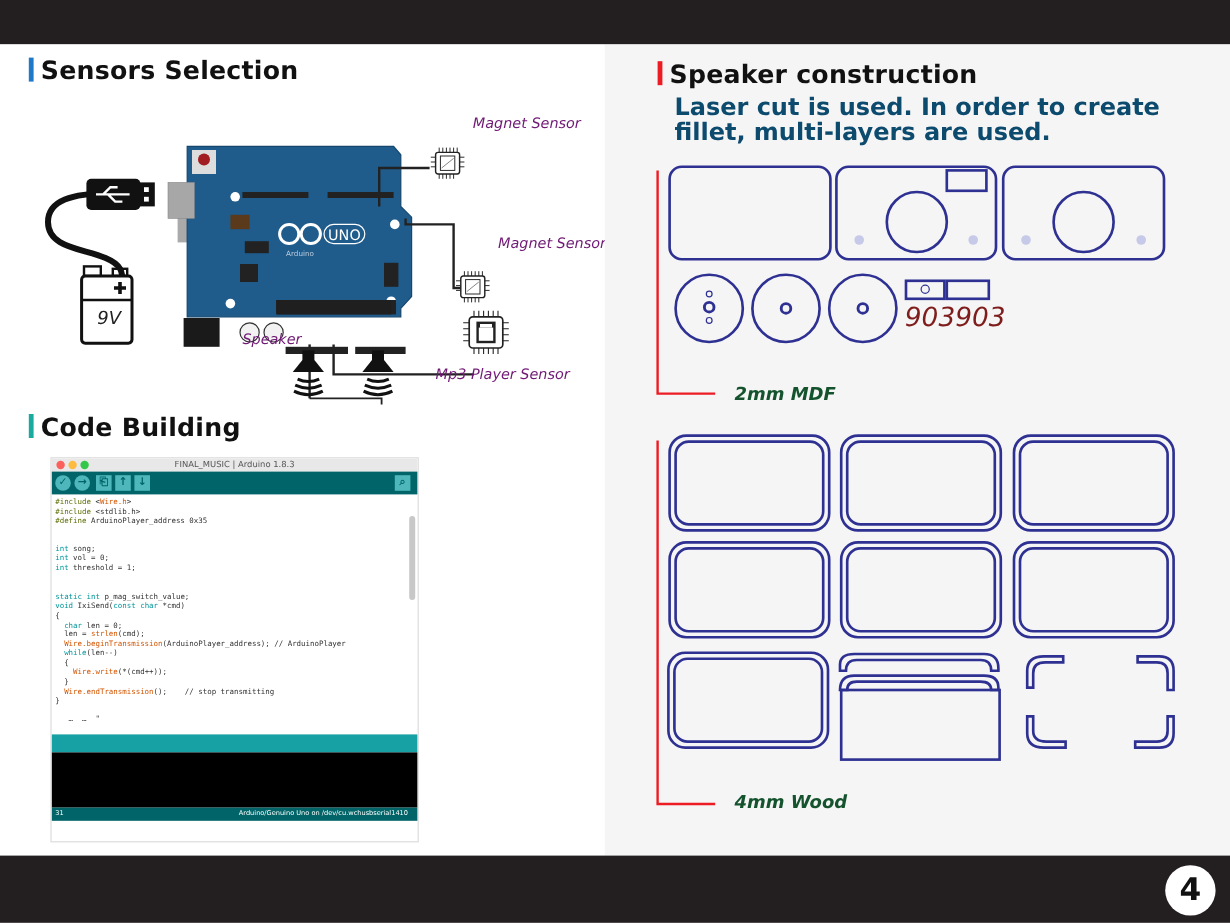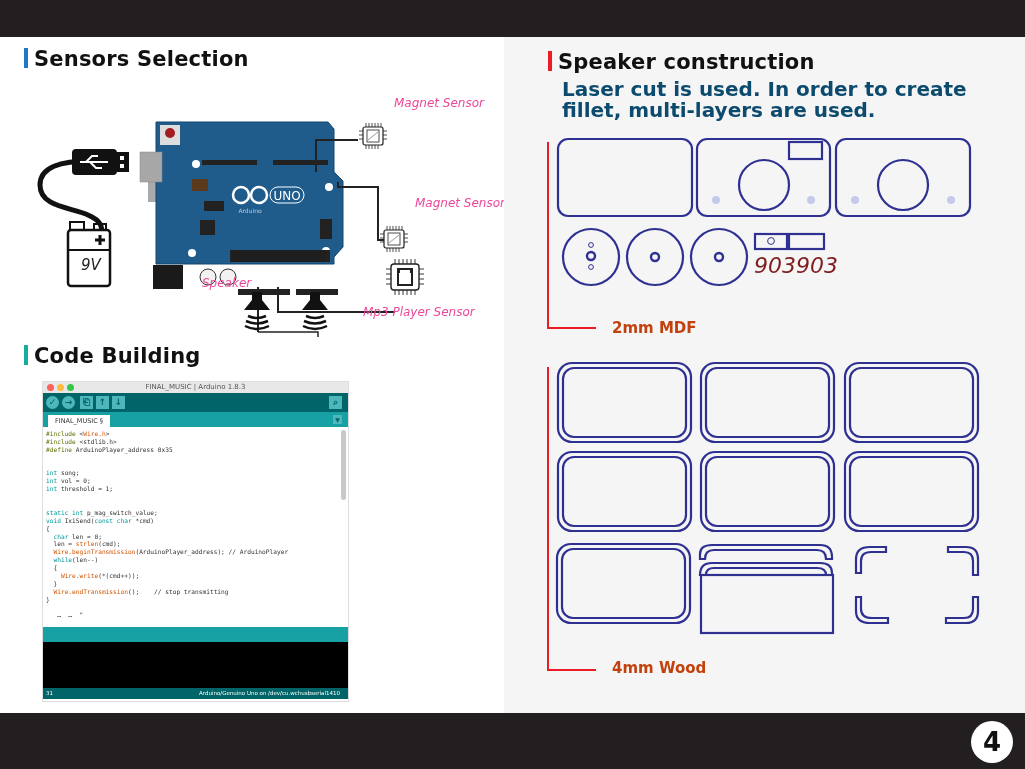--- a/index.html
+++ b/index.html
@@ -5,22 +5,22 @@
   * { box-sizing: border-box; margin: 0; padding: 0; }
   html, body { width: 1025px; height: 769px; overflow: hidden; background: #ffffff; font-family: "DejaVu Sans", sans-serif; }
   .topbar { position: absolute; left: 0; top: 0; width: 1025px; height: 37px; background: #231f20; }
   .bottombar { position: absolute; left: 0; top: 713px; width: 1025px; height: 56px; background: #231f20; }
   .page-badge { position: absolute; right: 12px; top: 8px; width: 42px; height: 42px; border-radius: 50%; background: #fff; color: #111; font-weight: bold; font-size: 26px; line-height: 42px; text-align: center; font-family: "DejaVu Sans", sans-serif; }
   .left { position: absolute; left: 0; top: 37px; width: 504px; height: 512px; background: #ffffff; }
   .right { position: absolute; left: 504px; top: 37px; width: 521px; height: 676px; background: #f5f5f5; }
   .sec-title { position: absolute; font-weight: bold; font-size: 21px; color: #111; font-family: "DejaVu Sans", sans-serif; letter-spacing: 0.2px; }
   .sec-title .bar { display: inline-block; width: 4px; height: 20px; margin-right: 6px; vertical-align: -2px; }
   .desc { position: absolute; left: 58px; top: 42px; width: 440px; font-size: 20px; font-weight: bold; color: #0c4a6e; line-height: 21px; font-family: "DejaVu Sans", sans-serif; }
-  .label-it { position: absolute; font-style: italic; font-size: 12px; color: #ec4899; font-family: "DejaVu Sans", sans-serif; white-space: nowrap; }
-  .mat-label { position: absolute; font-weight: bold; font-size: 15px; color: #c2410c; font-family: "DejaVu Sans", sans-serif; }
+  .label-it { position: absolute; font-style: italic; font-size: 12px; color: #701a75; font-family: "DejaVu Sans", sans-serif; white-space: nowrap; }
+  .mat-label { position: absolute; font-style: italic; font-weight: bold; font-size: 15px; color: #14532d; font-family: "DejaVu Sans", sans-serif; }
   svg { position: absolute; overflow: visible; }
 
   
   .ide { position: absolute; left: 42px; top: 381px; width: 307px; height: 321px; background: #fff; overflow: hidden; border: 1px solid #ddd; }
   .ide-titlebar { height: 11px; background: #e8e8e8; position: relative; font-size: 7px; color: #555; text-align: center; line-height: 11px; font-family: "DejaVu Sans", sans-serif; }
   .tl { position: absolute; top: 2px; width: 7px; height: 7px; border-radius: 50%; }
   .ide-toolbar { height: 19px; background: #006468; position: relative; }
   .tb-btn { position: absolute; top: 3px; width: 13px; height: 13px; background: #4db7bb; color: #006468; font-size: 9px; text-align: center; line-height: 13px; font-weight: bold; }
   .tb-round { border-radius: 50%; }
   .ide-tabs { height: 15px; background: #17a1a5; position: relative; }
@@ -155,24 +155,20 @@
     <span>FINAL_MUSIC | Arduino 1.8.3</span>
   </div>
   <div class="ide-toolbar">
     <span class="tb-btn tb-round" style="left:3px;">✓</span>
     <span class="tb-btn tb-round" style="left:19px;">→</span>
     <span class="tb-btn" style="left:37px;">⎗</span>
     <span class="tb-btn" style="left:53px;">↑</span>
     <span class="tb-btn" style="left:69px;">↓</span>
     <span class="tb-btn" style="right:6px;">⌕</span>
   </div>
-  <div class="ide-tabs">
-    <span class="ide-tab">FINAL_MUSIC §</span>
-    <span class="ide-tabmenu">▼</span>
-  </div>
   <div class="ide-code" id="code-area"><div class="ln"><span class="kw">#include</span> &lt;<span class="fn">Wire.h</span>&gt;</div><div class="ln"><span class="kw">#include</span> &lt;stdlib.h&gt;</div><div class="ln"><span class="kw">#define</span> ArduinoPlayer_address 0x35</div><div class="ln">&nbsp;</div><div class="ln">&nbsp;</div><div class="ln"><span class="ty">int</span> song;</div><div class="ln"><span class="ty">int</span> vol = 0;</div><div class="ln"><span class="ty">int</span> threshold = 1;</div><div class="ln">&nbsp;</div><div class="ln">&nbsp;</div><div class="ln"><span class="ty">static</span> <span class="ty">int</span> p_mag_switch_value;</div><div class="ln"><span class="ty">void</span> IxiSend(<span class="ty">const</span> <span class="ty">char</span> *cmd)</div><div class="ln">{</div><div class="ln">  <span class="ty">char</span> len = 0;</div><div class="ln">  len = <span class="fn">strlen</span>(cmd);</div><div class="ln">  <span class="fn">Wire.beginTransmission</span>(ArduinoPlayer_address); // ArduinoPlayer</div><div class="ln">  <span class="ty">while</span>(len--)</div><div class="ln">  {</div><div class="ln">    <span class="fn">Wire.write</span>(*(cmd++));</div><div class="ln">  }</div><div class="ln">  <span class="fn">Wire.endTransmission</span>();    // stop transmitting</div><div class="ln">}</div><div class="ln">&nbsp;</div><div class="ln">   …  …  "</div></div>
   <div class="ide-scroll"></div>
   <div class="ide-msgbar"></div>
   <div class="ide-console"></div>
   <div class="ide-status">
     <span style="position:absolute; left:3px;">31</span>
     <span style="position:absolute; right:8px;">Arduino/Genuino Uno on /dev/cu.wchusbserial1410</span>
   </div>
 </div>
 

